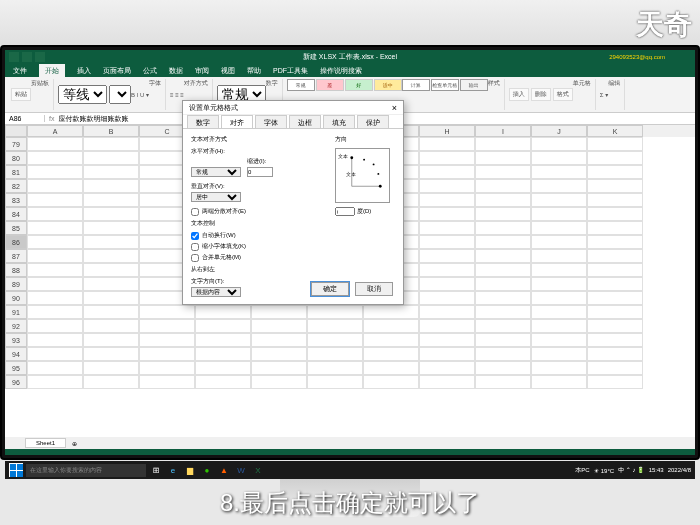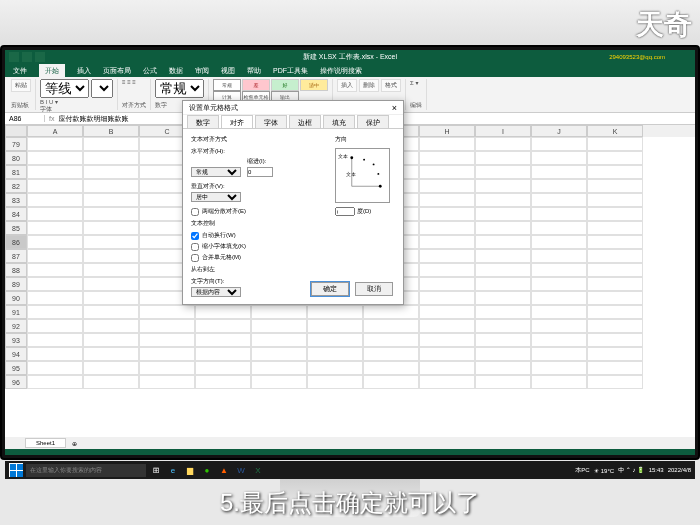--- a/index.html
+++ b/index.html
@@ -9,21 +9,21 @@
 .monitor{position:absolute;top:45px;left:0;right:0;bottom:65px;background:#111;border:2px solid #000;border-radius:4px}
 .screen{position:absolute;top:3px;left:3px;right:3px;bottom:3px;background:#fff;overflow:hidden}
 .titlebar{height:14px;background:#0d5c3e;color:#fff;font-size:7px;display:flex;align-items:center;justify-content:center;position:relative}
 .qat{position:absolute;left:4px;display:flex;gap:3px;align-items:center}
 .qat span{width:10px;height:10px;background:#1a6847;display:inline-block}
 .account{position:absolute;right:30px;font-size:6px;color:#ffd700}
 .ribbon-tabs{height:13px;background:#0d5c3e;display:flex;padding-left:8px;font-size:7px;color:#fff;align-items:center;gap:12px}
 .ribbon-tabs span{cursor:pointer}
 .ribbon-tabs .active{background:#f3f3f3;color:#0d5c3e;padding:2px 6px}
 .ribbon{height:36px;background:#f3f3f3;border-bottom:1px solid #ccc;display:flex;font-size:6px;color:#555;padding:2px}
-.rgrp{border-right:1px solid #ddd;padding:0 4px;display:flex;flex-direction:column;justify-content:space-between}
+.rgrp{border-right:1px solid #ddd;padding:0 4px;display:flex;flex-direction:row;justify-content:space-between}
 .rgrp .row{display:flex;gap:2px;align-items:center}
 .rgrp .btn{background:#fafafa;border:1px solid #ddd;padding:1px 3px;font-size:6px}
 .styles{display:flex;gap:1px}
 .styles .cell{width:28px;height:12px;border:1px solid #ccc;font-size:5px;display:flex;align-items:center;justify-content:center}
 .cell.g{background:#c6efce;color:#006100}.cell.b{background:#ffc7ce;color:#9c0006}.cell.n{background:#ffeb9c;color:#9c5700}.cell.o{background:#fff;border:1px solid #999}
 .formula-bar{height:12px;background:#fff;border-bottom:1px solid #ccc;display:flex;align-items:center;font-size:7px}
 .namebox{width:40px;border-right:1px solid #ccc;padding-left:4px}
 .fx{padding:0 4px;color:#888}
 .grid{position:absolute;top:75px;left:0;right:0;bottom:18px;background:#fff;overflow:hidden}
 .colhead{display:flex;height:12px;background:#f0f0f0;font-size:7px;color:#444}
@@ -546,13 +546,13 @@
   <div class="tray">
     <span>本PC</span>
     <span>☀ <span>19°C</span></span>
     <span>中 ⌃ ♪ 🔋</span>
     <span>15:43</span>
     <span>2022/4/8</span>
   </div>
 </div>
 
 <div class="stand"></div>
-<div class="subtitle">5.最后点击确定就可以了</div>
+<div class="subtitle">8.最后点击确定就可以了</div>
 
 </body></html>

